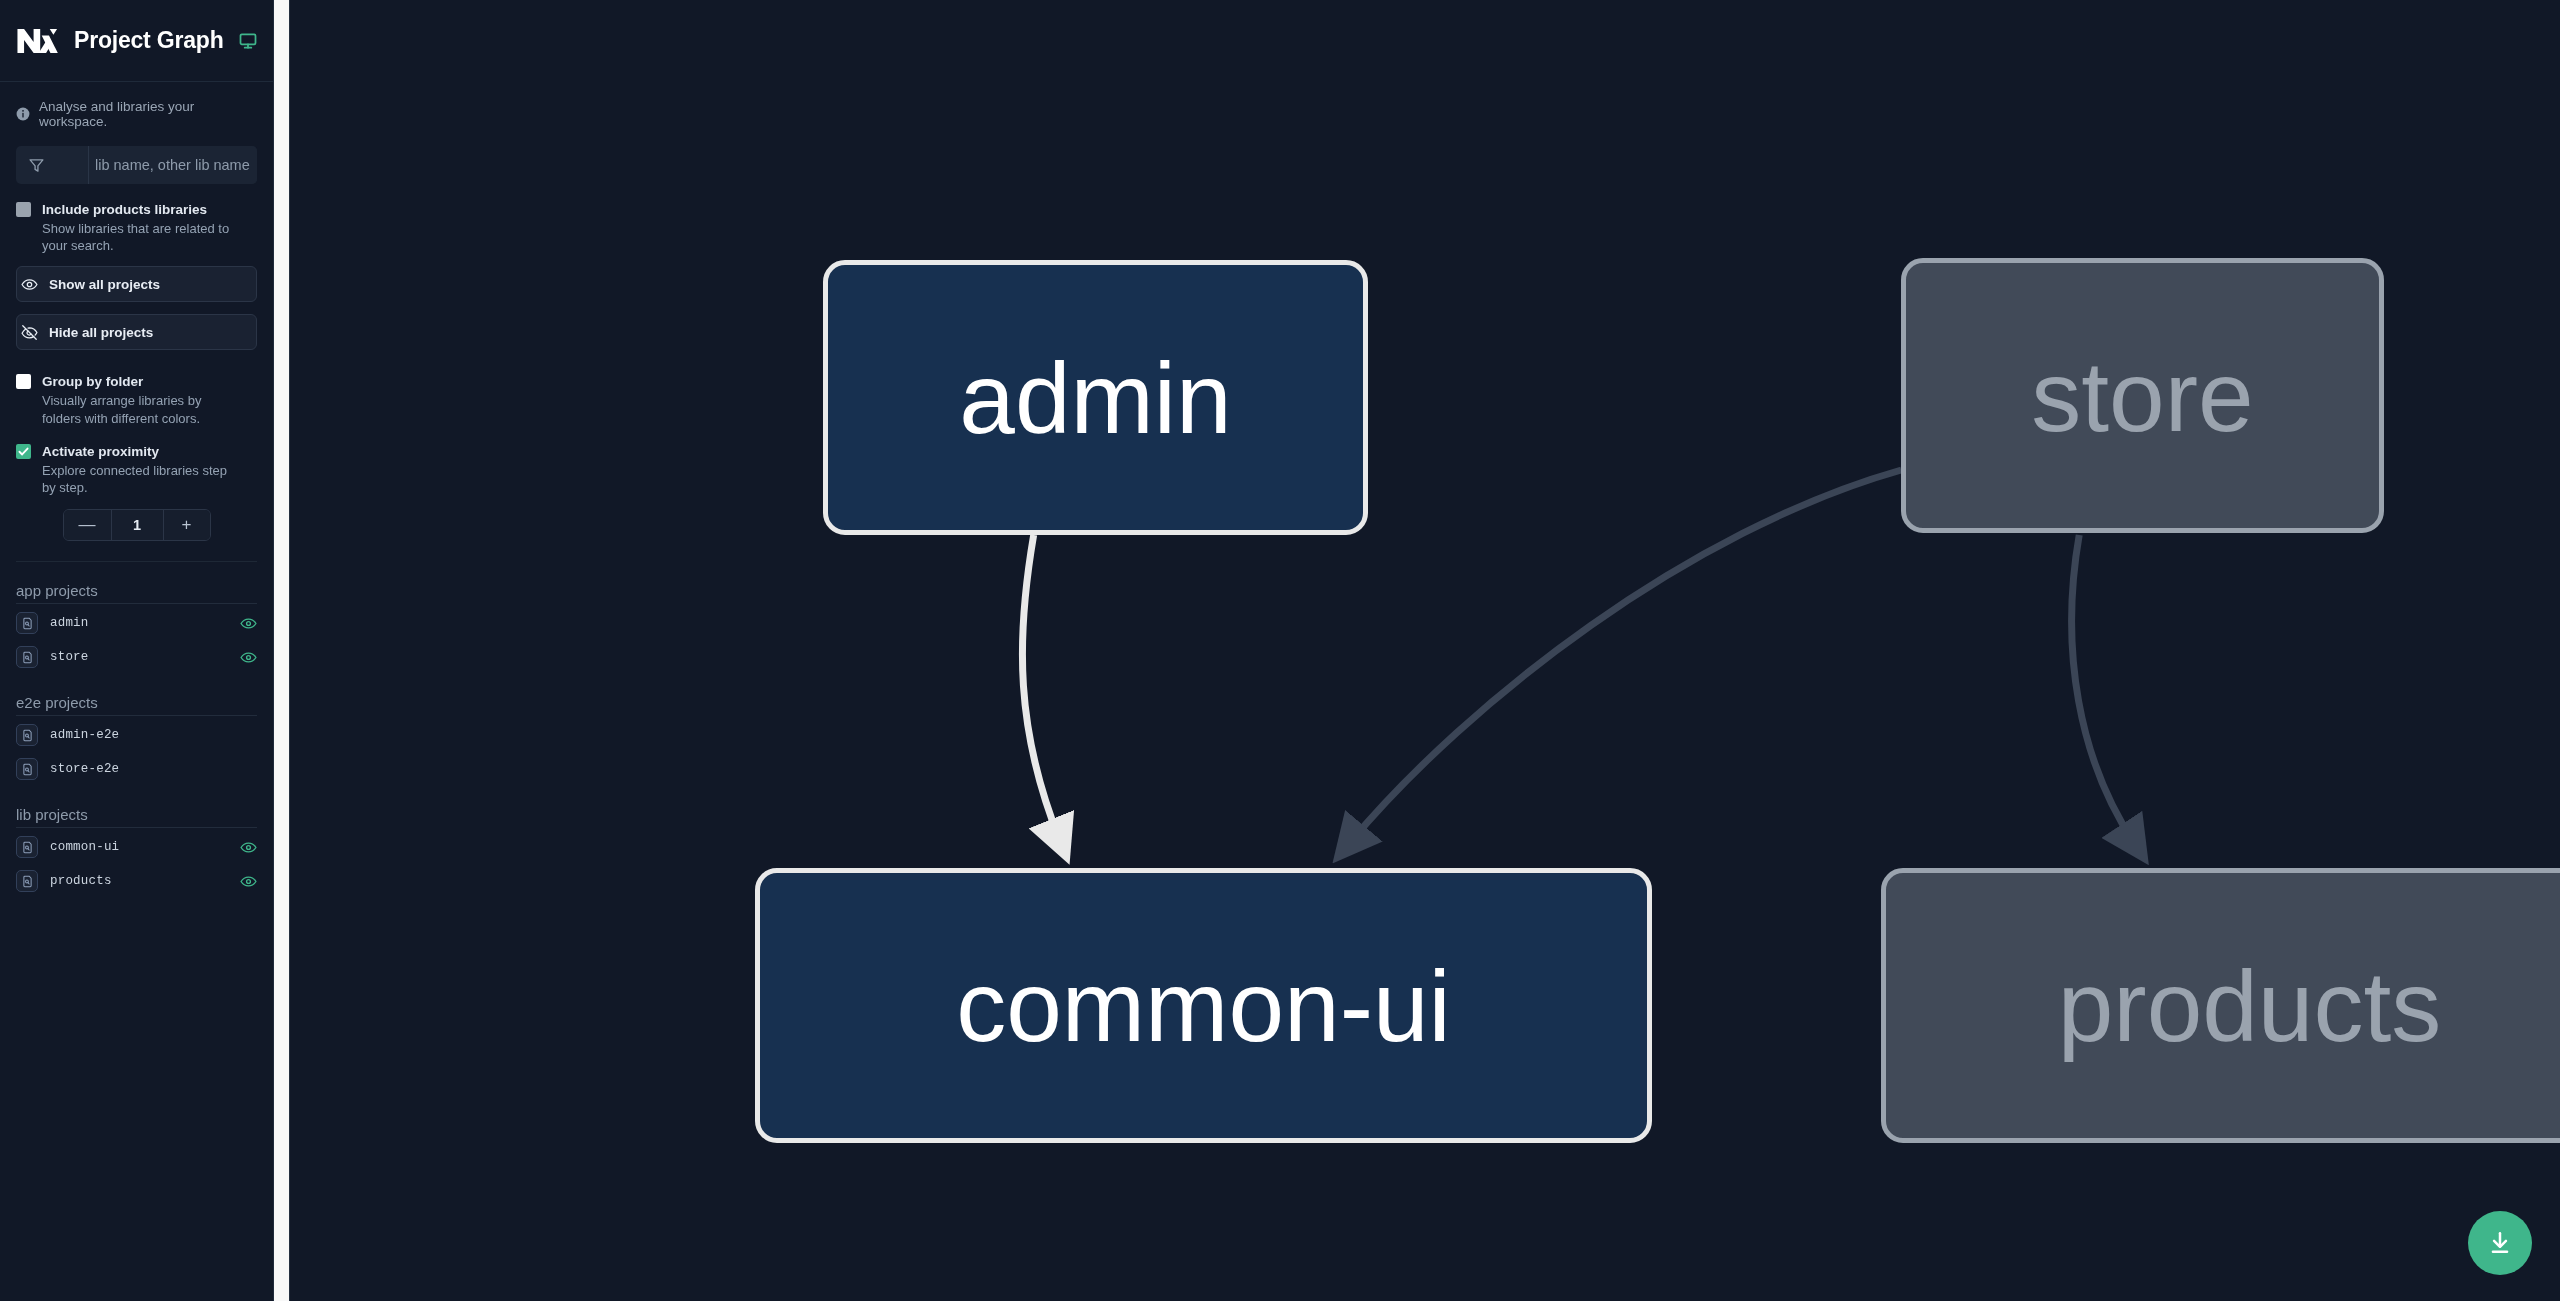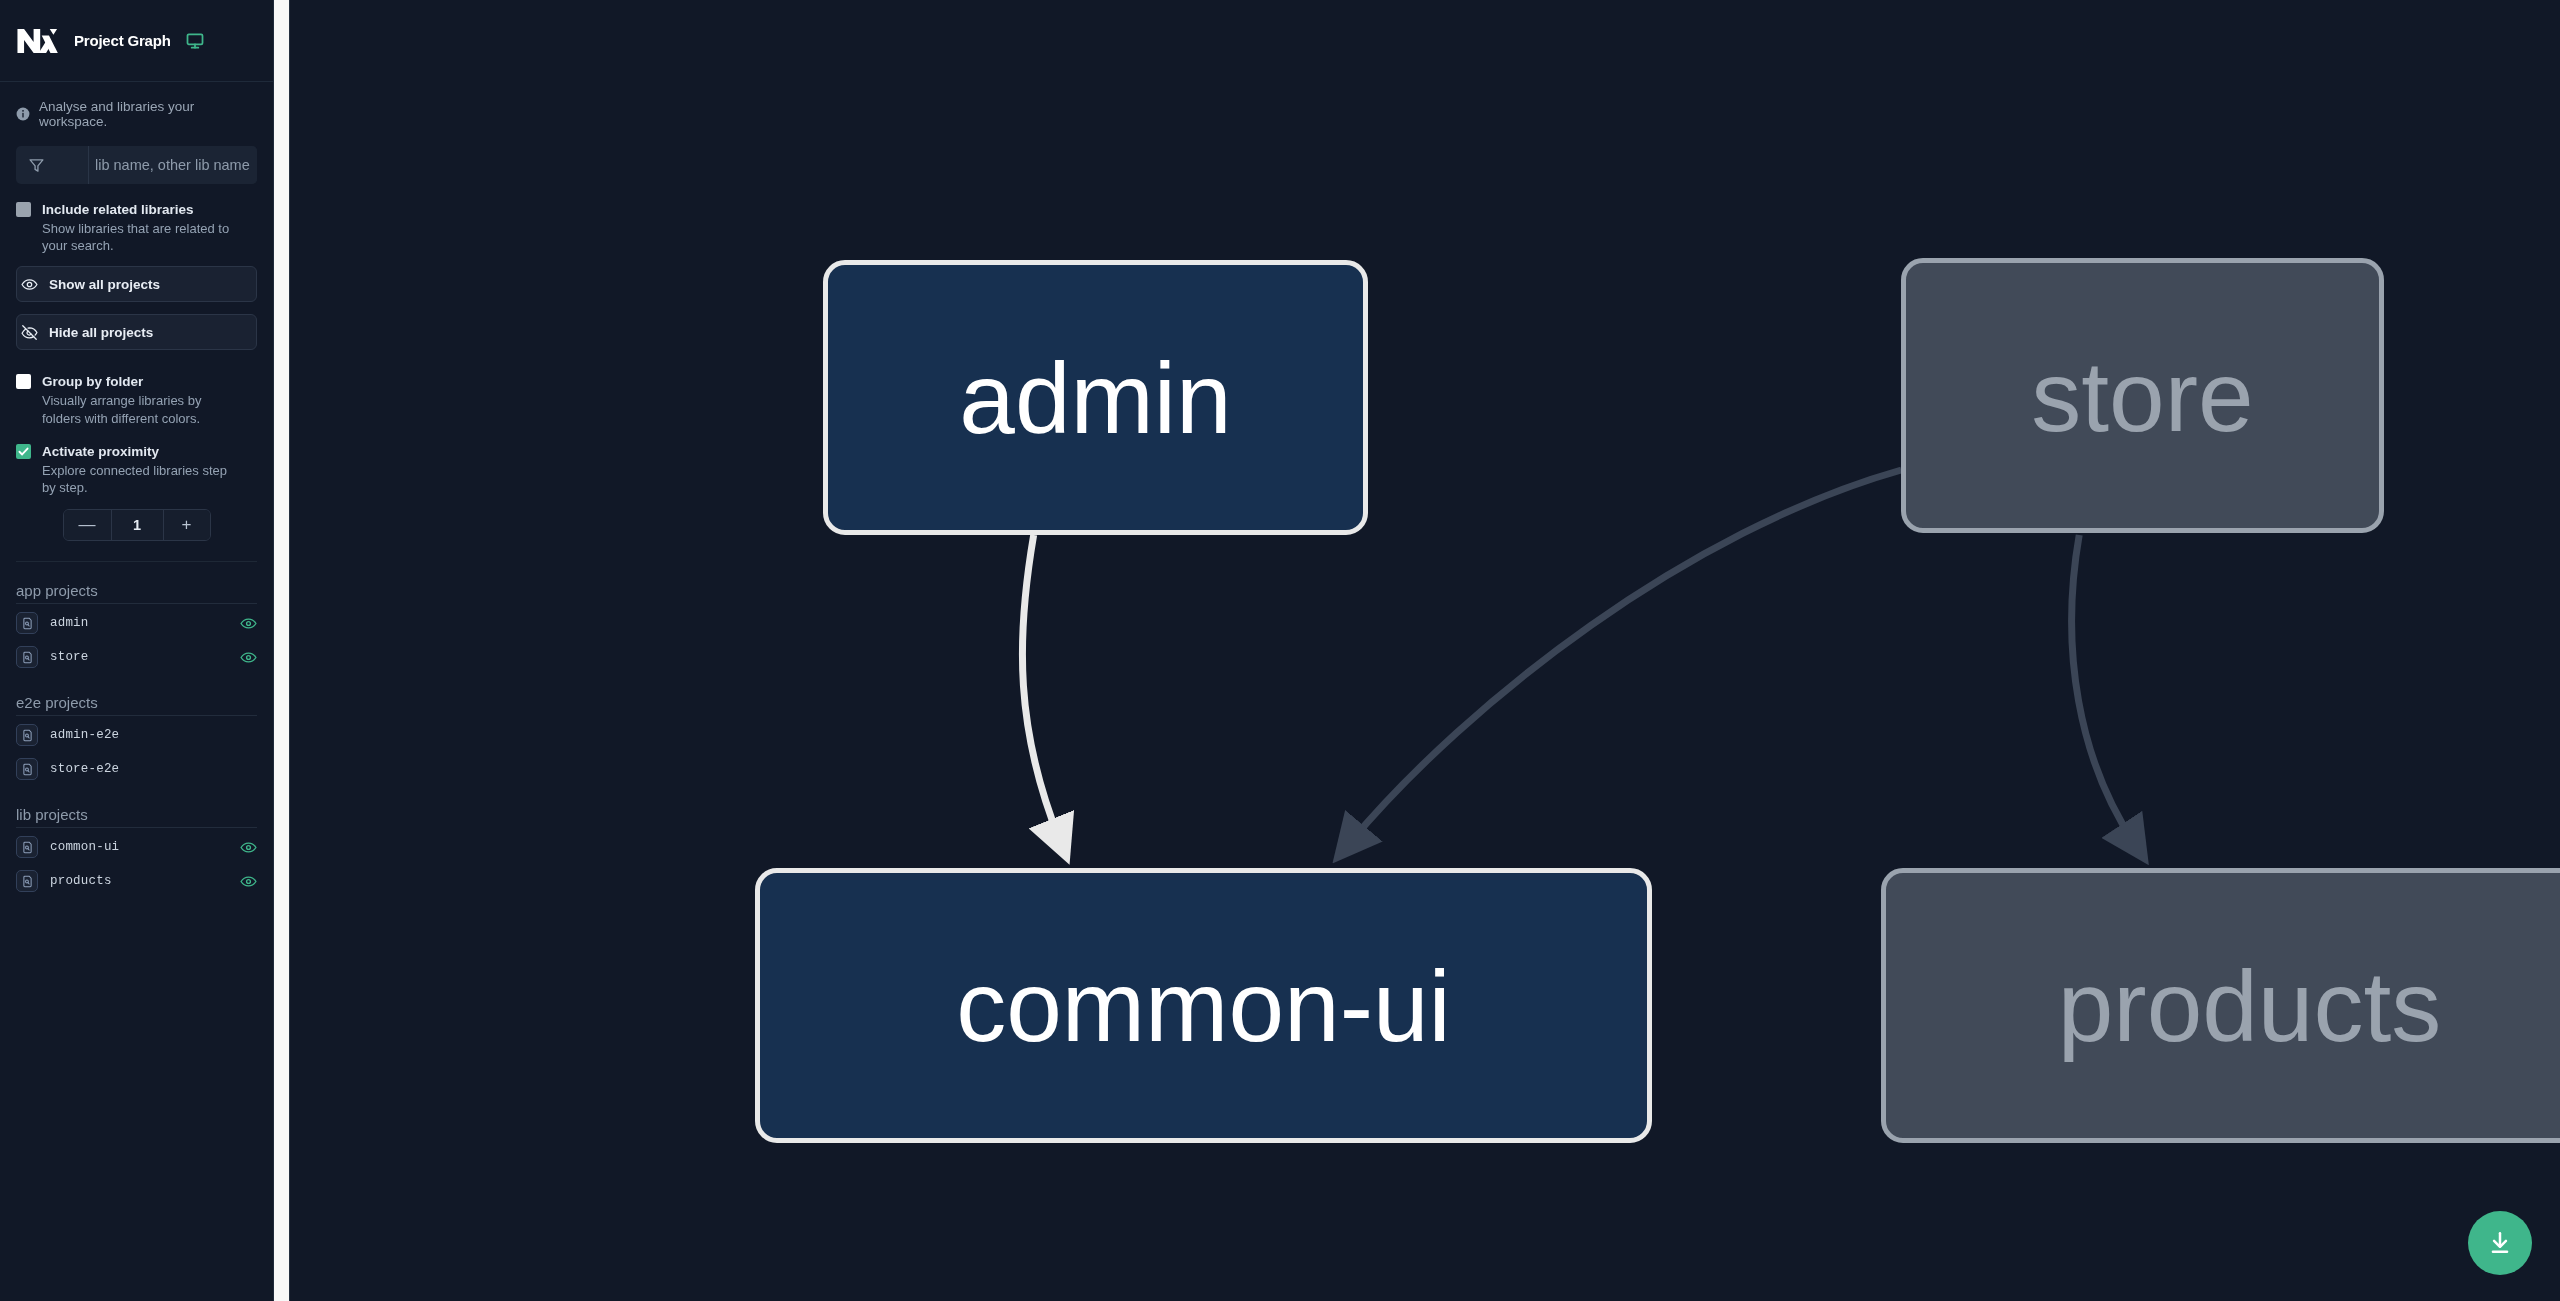--- a/index.html
+++ b/index.html
@@ -32,21 +32,21 @@
     height: 82px;
     display: flex;
     align-items: center;
     padding-left: 16px;
     border-bottom: 1px solid #1f2a3a;
     background: #111827;
   }
   .nx-logo { width: 44px; height: 34px; flex: 0 0 auto; }
   .app-title {
     color: #ffffff;
-    font-size: 15px;
+    font-size: 23px;
     font-weight: bold;
     margin-left: 14px;
     letter-spacing: -0.2px;
     white-space: nowrap;
   }
   .monitor-icon { margin-left: 14px; width: 20px; height: 20px; display:block; }
 
   .sb-tagline {
     display: flex;
     align-items: center;
@@ -327,21 +327,21 @@
           <svg viewBox="0 0 24 24" fill="none" stroke="#8e9bab" stroke-width="1.9" stroke-linecap="round" stroke-linejoin="round">
             <polygon points="3,4 21,4 14,12.5 14,20 10,17.5 10,12.5"></polygon>
           </svg>
         </span>
         <input class="search-input" type="text" placeholder="lib name, other lib name" style="">
       </div>
 
       <div class="check-block">
         <span class="cbox grey"></span>
         <span class="check-texts">
-          <span class="check-title">Include related libraries</span>
+          <span class="check-title">Include products libraries</span>
           <div class="check-desc">Show libraries that are related to your search.</div>
         </span>
       </div>
 
       <button class="sb-btn">
         <span>
           <svg viewBox="0 0 24 24" fill="none" stroke="#e8edf4" stroke-width="1.8" stroke-linecap="round" stroke-linejoin="round">
             <path d="M1.5 12S5.3 5.4 12 5.4 22.5 12 22.5 12 18.7 18.6 12 18.6 1.5 12 1.5 12z"></path>
             <circle cx="12" cy="12" r="3.1"></circle>
           </svg>

